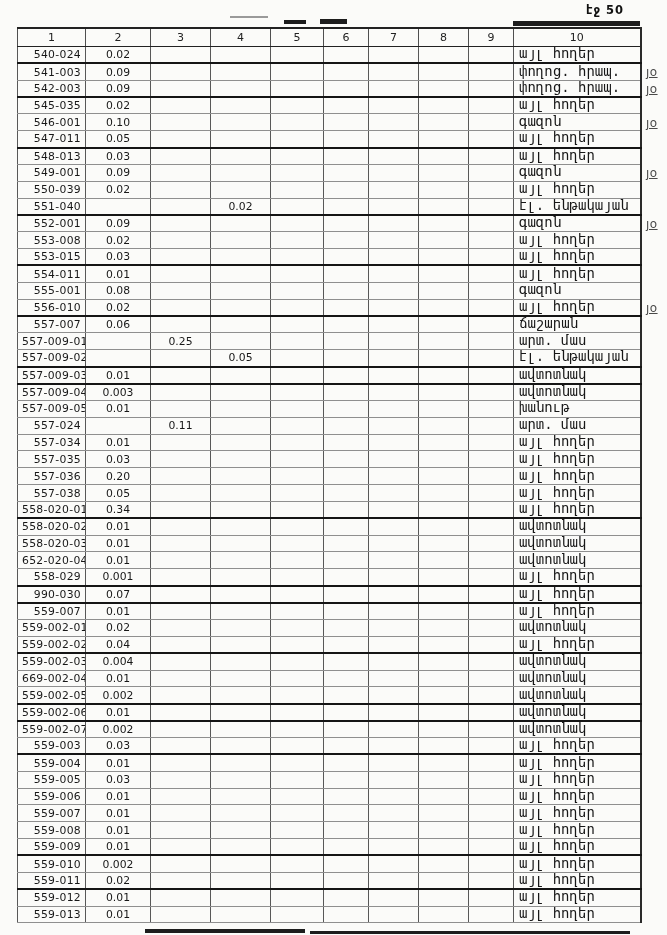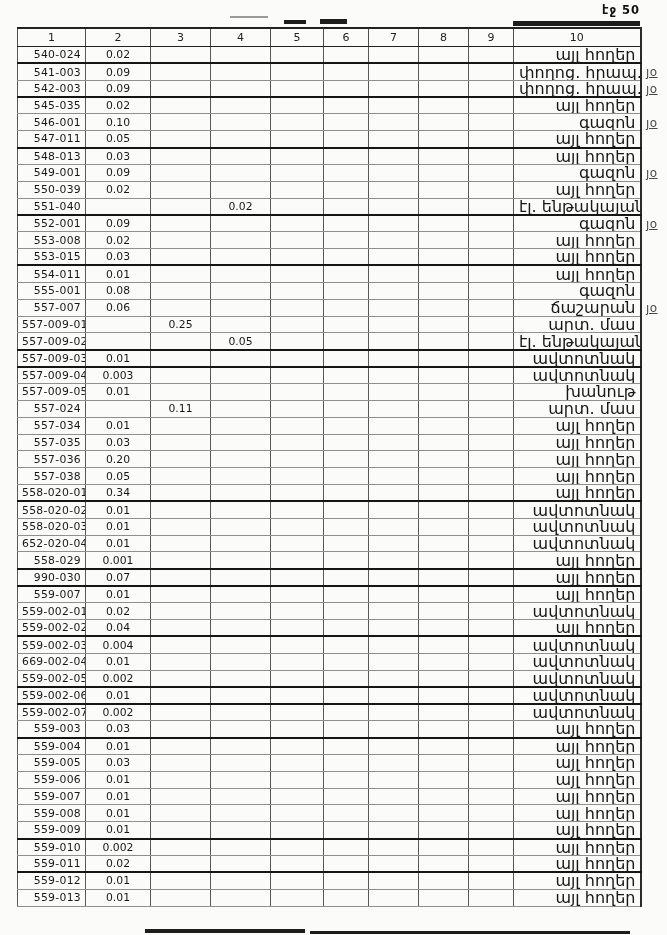--- a/index.html
+++ b/index.html
@@ -3,21 +3,21 @@
 <meta charset="utf-8">
 <style>
   html,body{margin:0;padding:0;}
   body{
     width:667px;height:935px;position:relative;overflow:hidden;
     background:#fbfbf9;
     font-family:"DejaVu Sans",sans-serif;
     color:#1c1c1c;
   }
   .page-label{
-    position:absolute;top:3px;right:27px;
+    position:absolute;top:3px;right:43px;
     font-size:11.5px;font-weight:bold;letter-spacing:1px;color:#111;
   }
   table.scan{
     position:absolute;left:17px;top:27px;width:623px;
     border-collapse:collapse;table-layout:fixed;
     border-left:1.6px solid #2f2f2f;
     border-right:2px solid #2a2a2a;
     border-top:2px solid #222;
   }
   table.scan th{
@@ -27,21 +27,21 @@
   }
   table.scan td{
     height:16.85px;box-sizing:border-box;padding:0 4px;
     border-left:1px solid #585858;border-right:1px solid #585858;
     border-bottom:1.2px solid #8f8f8f;
     font-size:10.8px;line-height:15px;white-space:nowrap;overflow:hidden;
     color:#171717;
   }
   table.scan td.c-code{text-align:right;letter-spacing:.3px;padding-left:4px;}
   table.scan td.c-val{text-align:center;}
-  table.scan td.c-use{text-align:right;padding-left:5px;font-size:16px;}
+  table.scan td.c-use{text-align:left;padding-left:5px;font-size:14px;font-family:Liberation Mono, monospace;}
   table.scan tr.heavy td{border-bottom:2.6px solid #151515;}
   .note{
     position:absolute;left:646px;width:24px;
     font-size:12px;color:#4a4a4a;letter-spacing:.5px;text-decoration:underline;
   }
   .artifact{position:absolute;background:#1d1d1d;}
   .artifact.light{background:#9a9a9a;}
 </style>
 </head>
 <body>
@@ -256,20 +256,32 @@
         <td class="c-val">0.08</td>
         <td class="c-val"></td>
         <td class="c-val"></td>
         <td class="c-val"></td>
         <td class="c-val"></td>
         <td class="c-val"></td>
         <td class="c-val"></td>
         <td class="c-val"></td>
         <td class="c-use">գազոն</td>
       </tr>
+      <tr class="heavy">
+        <td class="c-code">556-010</td>
+        <td class="c-val">0.02</td>
+        <td class="c-val"></td>
+        <td class="c-val"></td>
+        <td class="c-val"></td>
+        <td class="c-val"></td>
+        <td class="c-val"></td>
+        <td class="c-val"></td>
+        <td class="c-val"></td>
+        <td class="c-use">այլ հողեր</td>
+      </tr>
       <tr>
         <td class="c-code">557-007</td>
         <td class="c-val">0.06</td>
         <td class="c-val"></td>
         <td class="c-val"></td>
         <td class="c-val"></td>
         <td class="c-val"></td>
         <td class="c-val"></td>
         <td class="c-val"></td>
         <td class="c-val"></td>

